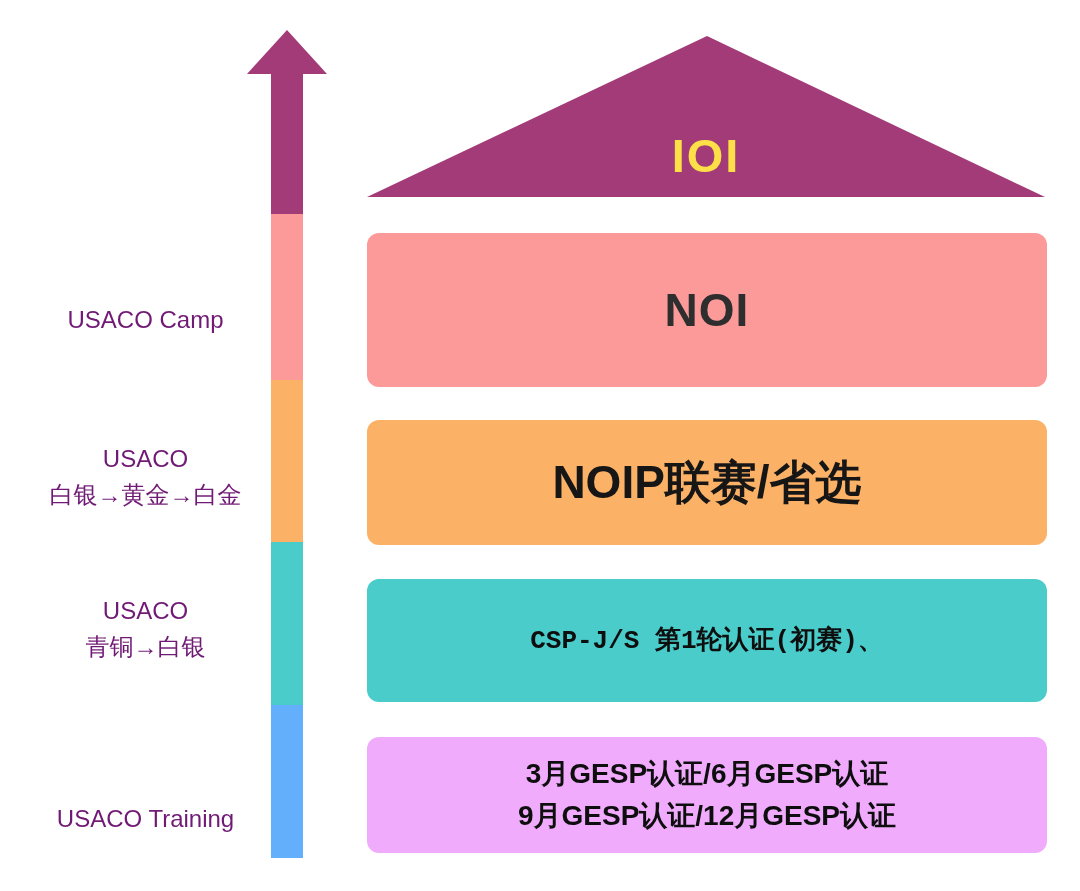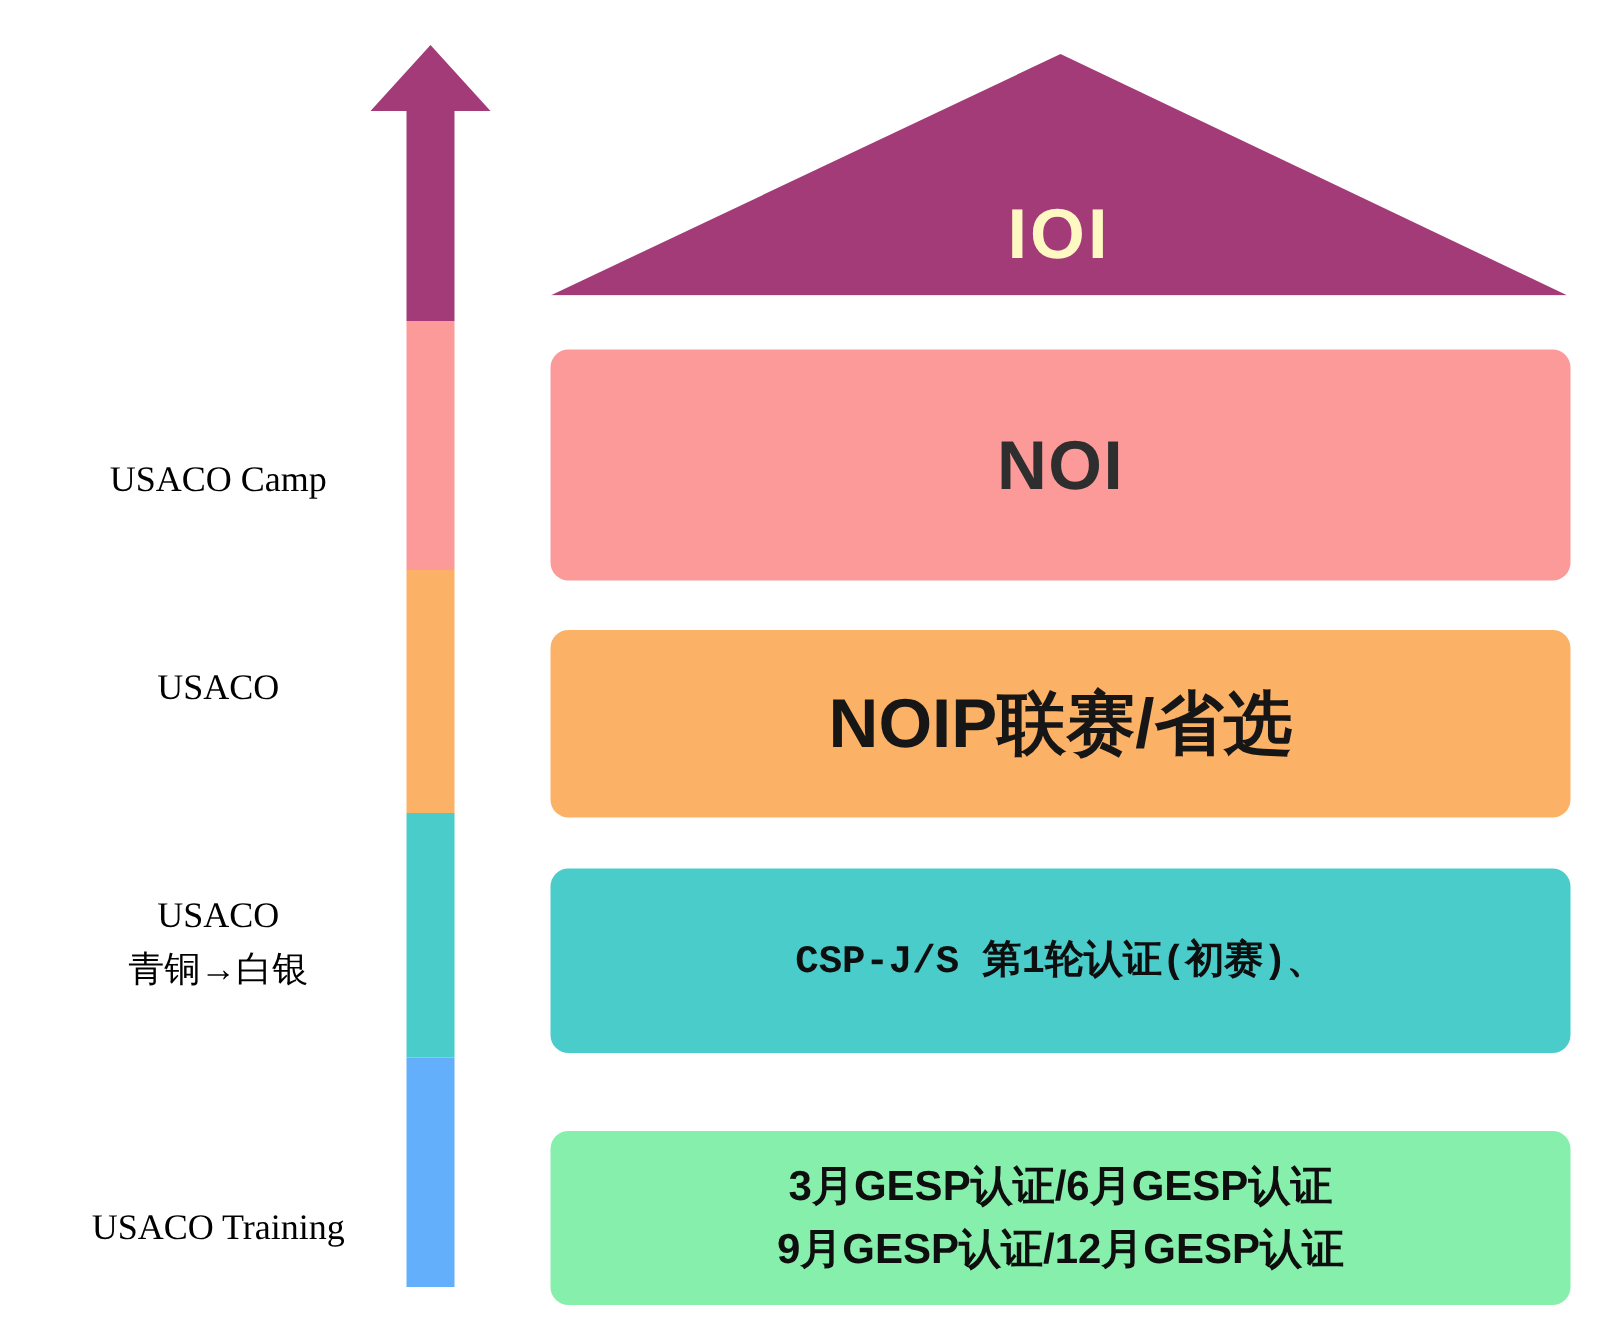--- a/index.html
+++ b/index.html
@@ -11,24 +11,23 @@
     font-family: "Liberation Sans", sans-serif;
     overflow: hidden;
   }
 
   
   .side-label {
     position: absolute;
     left: 18px;
     width: 255px;
     text-align: center;
-    color: #000000;
+    color: #701a75;
     font-size: 24px;
     line-height: 36px;
-    font-family: Liberation Serif, serif;
   }
   .side-label span { display: block; }
   .lbl-camp     { top: 302px; }
   .lbl-sgp      { top: 441px; }
   .lbl-bs       { top: 593px; }
   .lbl-training { top: 801px; }
 
   
   .arrow-head {
     position: absolute;
@@ -50,21 +49,21 @@
     position: absolute;
     left: 367px; top: 36px;
     width: 678px; height: 161px;
     background: #A23B77;
     clip-path: polygon(50.15% 0, 100% 100%, 0 100%);
     display: flex;
     justify-content: center;
     align-items: flex-end;
   }
   .tri-ioi .tri-text {
-    color: #fef9c3;
+    color: #fde047;
     font-size: 47px;
     font-weight: 800;
     letter-spacing: 2px;
     padding-bottom: 14px;
   }
 
   .block {
     position: absolute;
     left: 367px;
     width: 680px;
@@ -93,38 +92,38 @@
   .block-csp {
     top: 579px; height: 123px;
     background: #4ACCCB;
     font-size: 26px; font-weight: 700;
     line-height: 40px;
     color: #0e0e0e;
     font-family: Liberation Mono, monospace;
   }
   .block-gesp {
     top: 737px; height: 116px;
-    background: #86efac;
+    background: #f0abfc;
     font-size: 28px; font-weight: 700;
     line-height: 42px;
     color: #0e0e0e;
-    margin-top: 17px;
   }
 </style>
 </head>
 <body>
 
 <div class="canvas">
 
   <div class="side-label lbl-camp">
     <span>USACO Camp</span>
   </div>
 
   <div class="side-label lbl-sgp">
     <span>USACO</span>
+    <span>白银→黄金→白金</span>
   </div>
 
   <div class="side-label lbl-bs">
     <span>USACO</span>
     <span>青铜→白银</span>
   </div>
 
   <div class="side-label lbl-training">
     <span>USACO Training</span>
   </div>

